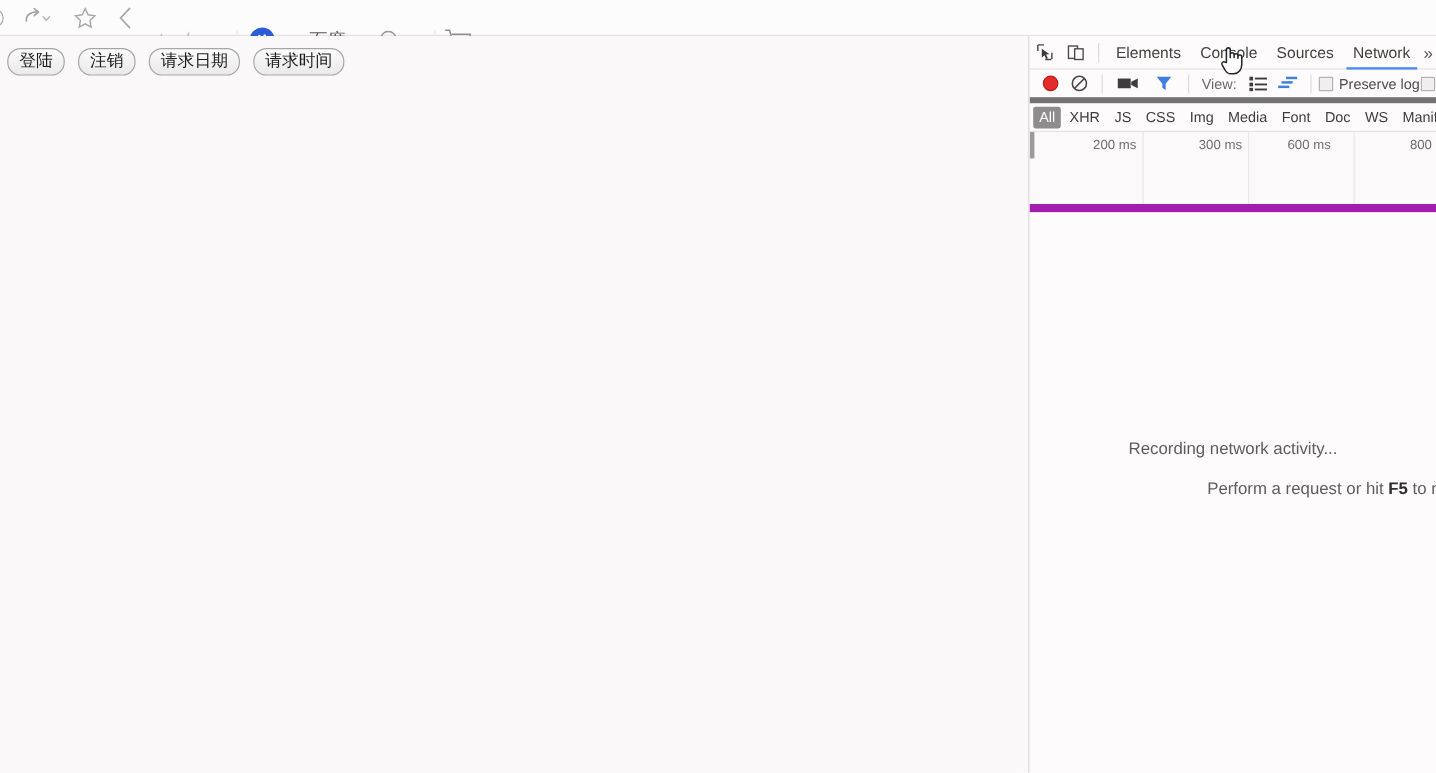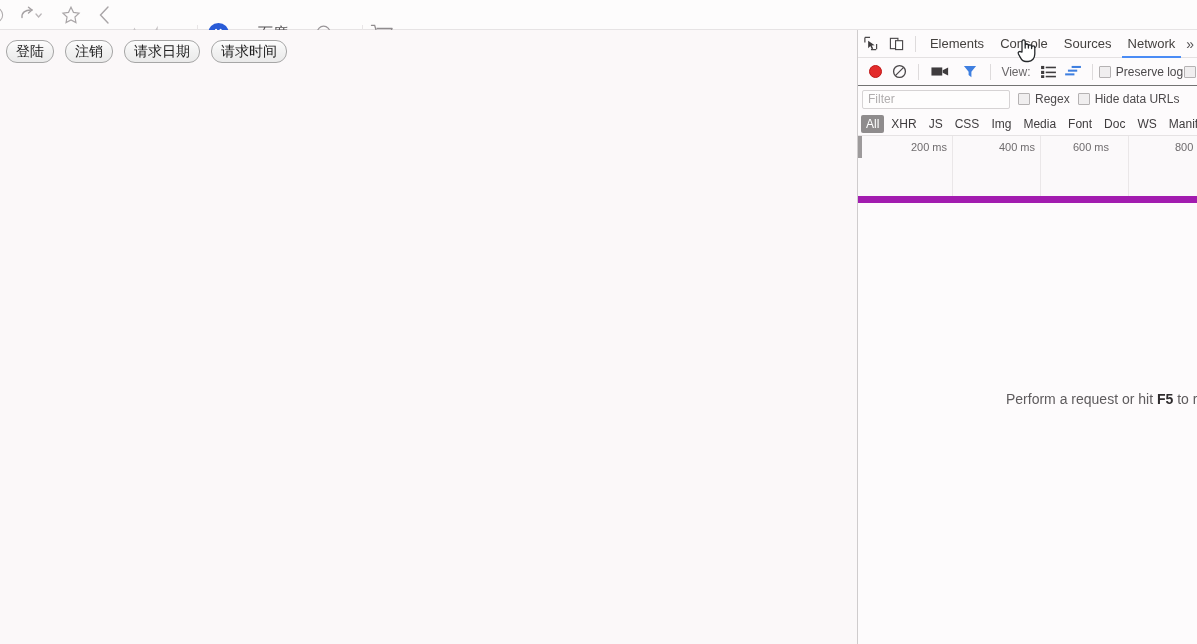--- a/index.html
+++ b/index.html
@@ -195,21 +195,21 @@
     position: absolute;
     left: 157px; top: 5px;
     pointer-events: none;
   }
 
   
   .dt-actionbar {
     height: 28px;
     display: flex;
     align-items: center;
-    border-bottom: 1px solid #737373;
+    border-bottom: 5px solid #737373;
     padding-left: 5px;
     flex: none;
   }
   .rec-dot {
     width: 13px; height: 13px;
     border-radius: 50%;
     background: #e32b2b;
     border: 1px solid #c01616;
   }
   .dt-ic {
@@ -515,31 +515,20 @@
       <div class="dt-vsep"></div>
       <div class="chk-row">
         <span class="chk"></span>
         <span class="chk-label">Preserve log</span>
       </div>
       <div class="dt-ic" style="width:14px;overflow:hidden">
         <span class="chk"></span>
       </div>
     </div>
 
-    <div class="dt-filterbar">
-      <input class="filter-input" type="text" placeholder="Filter" style="">
-      <div class="chk-row">
-        <span class="chk"></span>
-        <span class="chk-label">Regex</span>
-      </div>
-      <div class="chk-row">
-        <span class="chk"></span>
-        <span class="chk-label">Hide data URLs</span>
-      </div>
-    </div>
 
     <div class="dt-typebar">
       <span class="type-pill active">All</span>
       <span class="type-pill">XHR</span>
       <span class="type-pill">JS</span>
       <span class="type-pill">CSS</span>
       <span class="type-pill">Img</span>
       <span class="type-pill">Media</span>
       <span class="type-pill">Font</span>
       <span class="type-pill">Doc</span>
@@ -548,27 +537,28 @@
     </div>
 
     <div class="dt-timeline">
       <div class="tl-handle"></div>
 
       <div class="tl-tick" style="left:94px"></div>
       <div class="tl-tick" style="left:182px"></div>
       <div class="tl-tick" style="left:270px"></div>
 
       <div class="tl-label" style="left:94px">200 ms</div>
-      <div class="tl-label" style="left:182px">400 ms</div>
+      <div class="tl-label" style="left:182px">300 ms</div>
       <div class="tl-label" style="left:256px">600 ms</div>
       <div class="tl-label" style="left:358px">800 ms</div>
     </div>
 
     <div class="dt-empty">
       <div class="empty-inner">
+        <div class="empty-line1">Recording network activity...</div>
         <div class="empty-line2">
           <span>Perform a request or hit </span><b>F5</b><span> to record the reload.</span>
         </div>
       </div>
     </div>
 
   </div>
 </div>
 
 </body></html>

